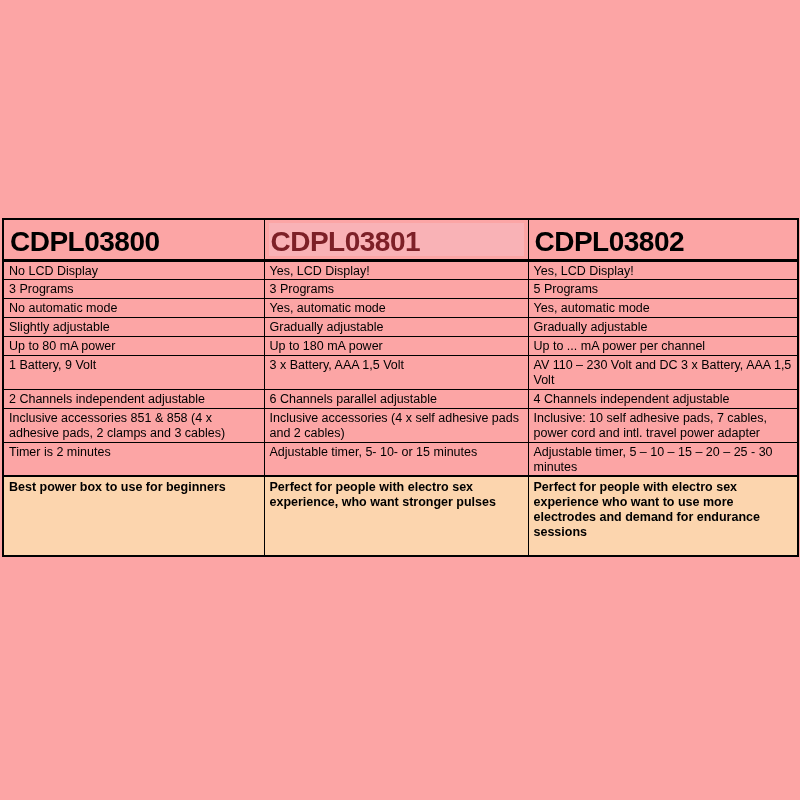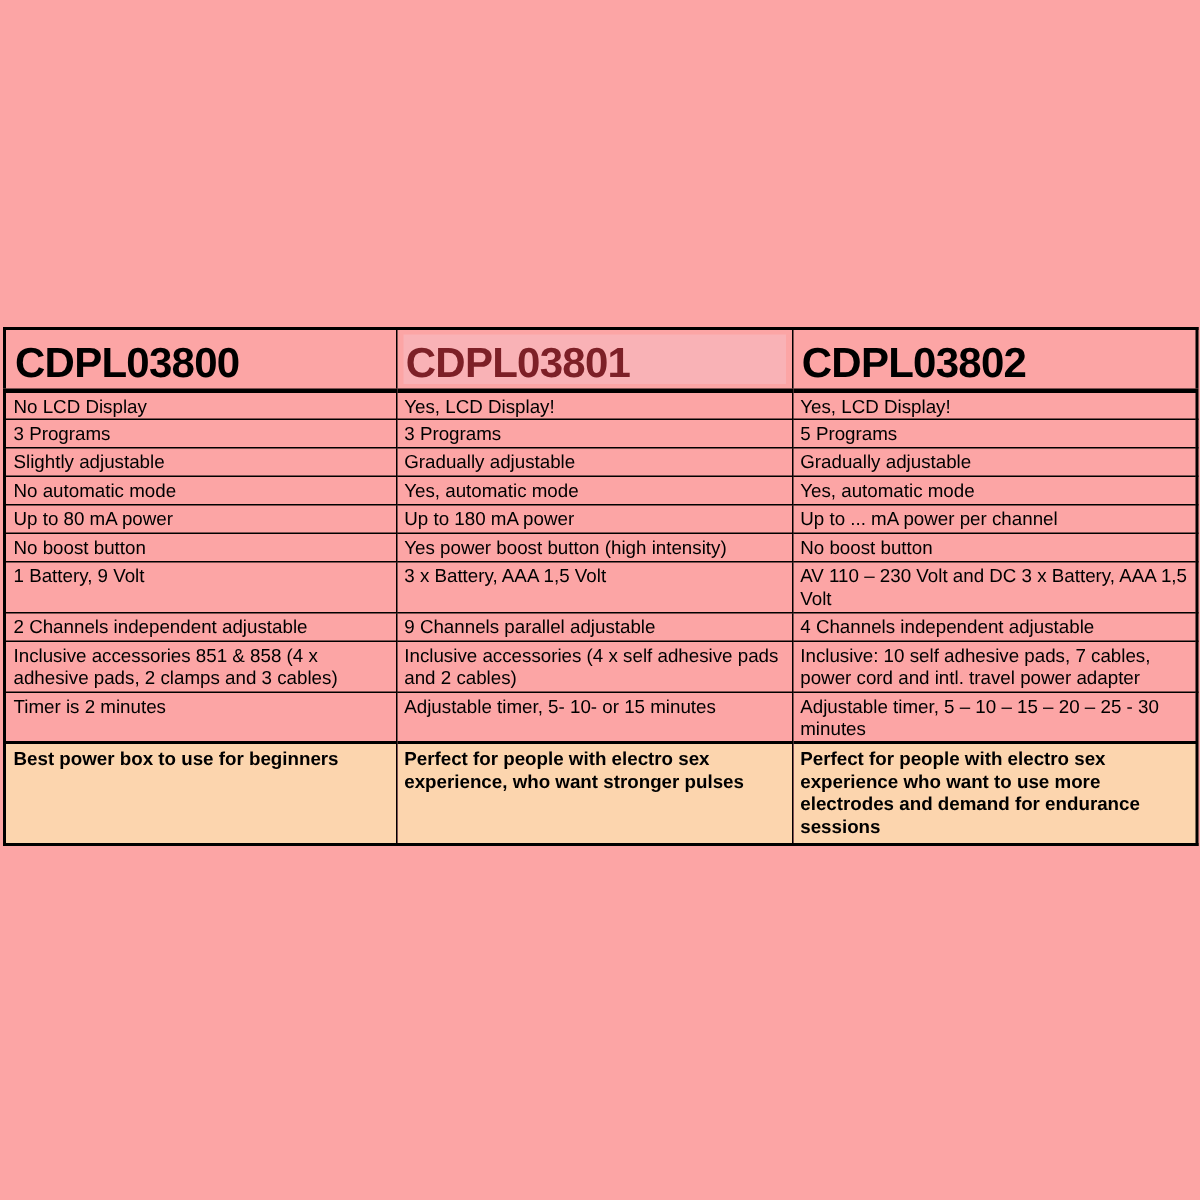--- a/index.html
+++ b/index.html
@@ -64,21 +64,21 @@
   td.cell {
     font-size: 12.5px;
     line-height: 15px;
     padding: 2px 4px 0 5px;
     margin-left: 35px;
   }
   tr.r-single  { height: 19px; }
   tr.r-battery { height: 34px; }
   tr.r-incl    { height: 34px; }
   tr.r-timer   { height: 28px; }
-  tr.r-summary { height: 68px; }
+  tr.r-summary { height: 80px; }
   tr.r-summary td.cell {
     background: #fcd5ae;
     font-weight: bold;
     border-top: 2px solid #000000;
     padding-top: 3px;
   }
 </style>
 </head>
 <body>
 
@@ -108,47 +108,42 @@
         <td class="cell">No LCD Display</td>
         <td class="cell">Yes, LCD Display!</td>
         <td class="cell">Yes, LCD Display!</td>
       </tr>
       <tr class="r-single">
         <td class="cell">3 Programs</td>
         <td class="cell">3 Programs</td>
         <td class="cell">5 Programs</td>
       </tr>
       <tr class="r-single">
+        <td class="cell">No automatic mode</td>
+        <td class="cell">Yes, automatic mode</td>
+        <td class="cell">Yes, automatic mode</td>
+      </tr>
+      <tr class="r-single">
         <td class="cell">Slightly adjustable</td>
         <td class="cell">Gradually adjustable</td>
         <td class="cell">Gradually adjustable</td>
       </tr>
       <tr class="r-single">
-        <td class="cell">No automatic mode</td>
-        <td class="cell">Yes, automatic mode</td>
-        <td class="cell">Yes, automatic mode</td>
-      </tr>
-      <tr class="r-single">
         <td class="cell">Up to 80 mA power</td>
         <td class="cell">Up to 180 mA power</td>
         <td class="cell">Up to  ... mA power per channel</td>
-      </tr>
-      <tr class="r-single">
-        <td class="cell">No boost button</td>
-        <td class="cell">Yes power boost button  (high intensity)</td>
-        <td class="cell">No boost button</td>
       </tr>
       <tr class="r-battery">
         <td class="cell">1 Battery, 9 Volt</td>
         <td class="cell">3 x Battery, AAA 1,5 Volt</td>
         <td class="cell">AV 110 – 230 Volt and DC 3 x Battery, AAA 1,5 Volt</td>
       </tr>
       <tr class="r-single">
         <td class="cell">2 Channels independent adjustable</td>
-        <td class="cell">9 Channels parallel adjustable</td>
+        <td class="cell">6 Channels parallel adjustable</td>
         <td class="cell">4 Channels independent adjustable</td>
       </tr>
       <tr class="r-incl">
         <td class="cell">Inclusive accessories 851 &amp; 858 (4 x adhesive pads, 2 clamps and 3 cables)</td>
         <td class="cell">Inclusive accessories (4 x self adhesive pads and 2 cables)</td>
         <td class="cell">Inclusive: 10 self adhesive pads, 7 cables, power cord and intl. travel power adapter</td>
       </tr>
       <tr class="r-timer">
         <td class="cell">Timer is 2 minutes</td>
         <td class="cell">Adjustable timer, 5- 10- or 15 minutes</td>

